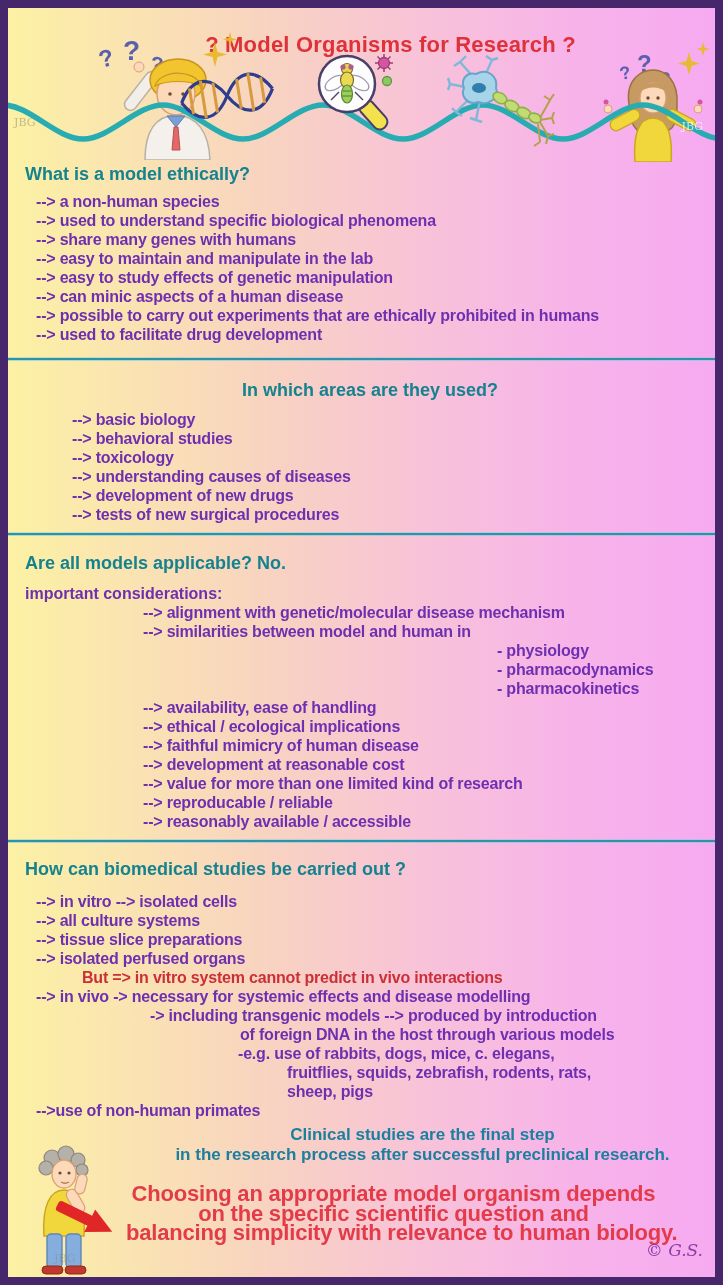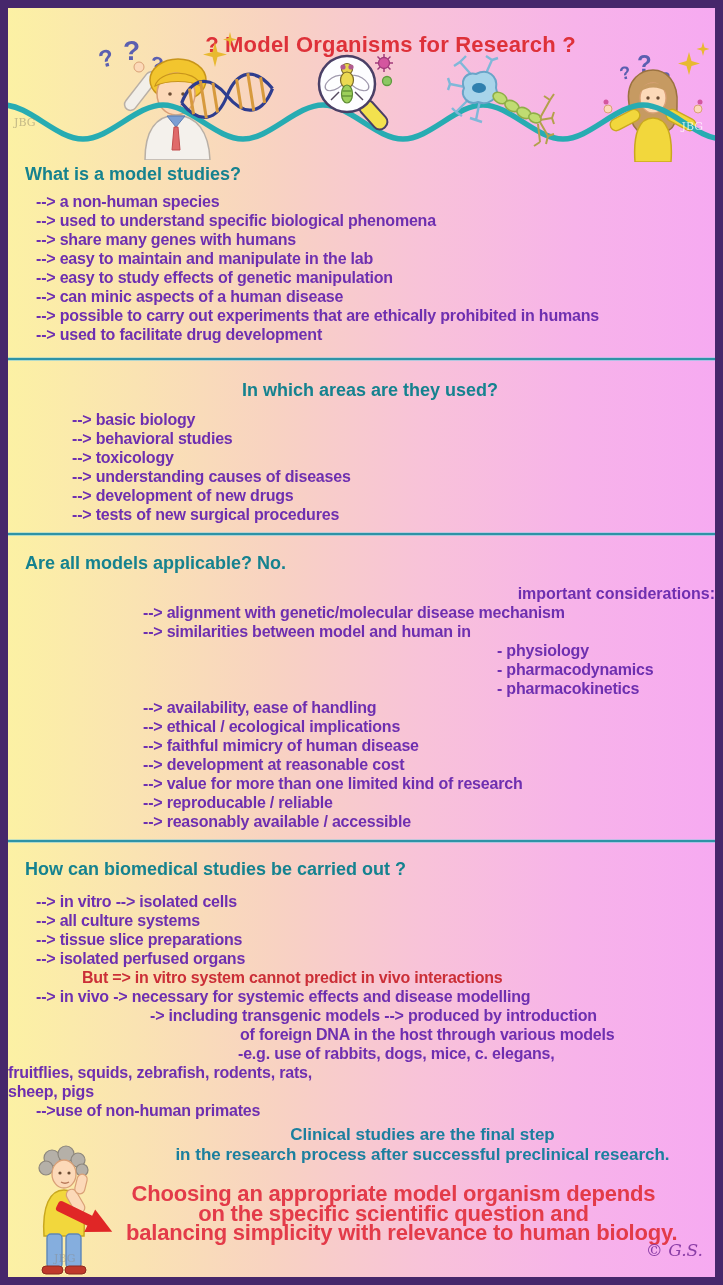--- a/index.html
+++ b/index.html
@@ -18,33 +18,33 @@
   .art-dna{left:165px;top:55px;z-index:3;}
   .art-magnifier{left:305px;top:42px;z-index:3;}
   .art-neuron{left:438px;top:46px;z-index:3;}
   .art-person-right{left:585px;top:26px;z-index:1;}
   .sig{position:absolute;font-family:"DejaVu Serif",serif;font-size:11px;z-index:4;}
   .sig-tl{left:6px;top:108px;color:rgba(150,140,110,.55);}
   .sig-tr{right:12px;top:112px;color:rgba(255,255,255,.75);}
   .sig-bl{left:46px;top:1244px;color:rgba(140,130,115,.4);}
 
   h2{margin:0 0 0 17px;font-size:18px;line-height:21px;color:#15828f;font-weight:bold;}
-  .subheading{margin:10px 0 0 17px;font-size:16px;line-height:19px;font-weight:bold;color:#6e2fb0;white-space:nowrap;text-align:right;}
+  .subheading{margin:10px 0 0 17px;font-size:16px;line-height:19px;font-weight:bold;color:#6e2fb0;white-space:nowrap;}
   .items{margin:0;}
   .line{font-size:16px;line-height:19px;font-weight:bold;color:#6e2fb0;white-space:nowrap;letter-spacing:-.2px;}
   .line.red{color:#cb2f37;}
   .wrap{white-space:normal;width:615px;padding-left:29px;text-indent:-29px;box-sizing:border-box;}
   .i0{margin-left:28px;}
   .i1{margin-left:135px;}
   .i2{margin-left:489px;}
   .ibut{margin-left:74px;}
   .iinc{margin-left:142px;}
   .idna{margin-left:232px;}
   .ieg{margin-left:230px;}
-  .ieg2{}
+  .ieg2{margin-left:279px;}
   .divider{height:0;border-top:2px solid #2e93a6;box-shadow:0 1px 0 rgba(125,205,225,.6),0 -1px 0 rgba(125,205,225,.45);}
   .s0 h2{margin-top:9px;}  .s0 .items{margin-top:7px;}  .d0{margin-top:14px;}
   .s1 h2{margin-top:20px;text-align:center;} .s1 .items{margin-top:9px;padding-left:36px;}  .d1{margin-top:9px;}
   .s2 h2{margin-top:18px;} .s2 .items{margin-top:0;}    .d2{margin-top:9px;}
   .s3 h2{margin-top:17px;} .s3 .items{margin-top:12px;}
 
   footer{position:relative;margin-left:11px;}
   .clinical{margin:5px 0 0 104px;width:599px;text-align:center;
     font-size:17px;line-height:19.5px;font-weight:bold;color:#1b7f9e;white-space:nowrap;}
   .conclusion{margin:20px 0 0 107px;width:535px;text-align:center;
@@ -177,21 +177,21 @@
       <circle cx="13" cy="68" r="2.5" fill="#d4569f"></circle>
         <circle cx="107" cy="68" r="2.5" fill="#d4569f"></circle>
     </svg>
 
     <span class="sig sig-tl">JBG</span>
     <span class="sig sig-tr">JBG</span>
   </header>
 
   <main id="sections">
       <section class="s0">
-        <h2>What is a model studies?</h2>
+        <h2>What is a model ethically?</h2>
         <div class="items">
           <div class="line i0">--&gt; a non-human species</div>
           <div class="line i0">--&gt; used to understand specific biological phenomena</div>
           <div class="line i0">--&gt; share many genes with humans</div>
           <div class="line i0">--&gt; easy to maintain and manipulate in the lab</div>
           <div class="line i0">--&gt; easy to study effects of genetic manipulation</div>
           <div class="line i0">--&gt; can minic aspects of a human disease</div>
           <div class="line i0 wrap">--&gt; possible to carry out experiments that are ethically prohibited in humans</div>
           <div class="line i0">--&gt; used to facilitate drug development</div>
         </div>

